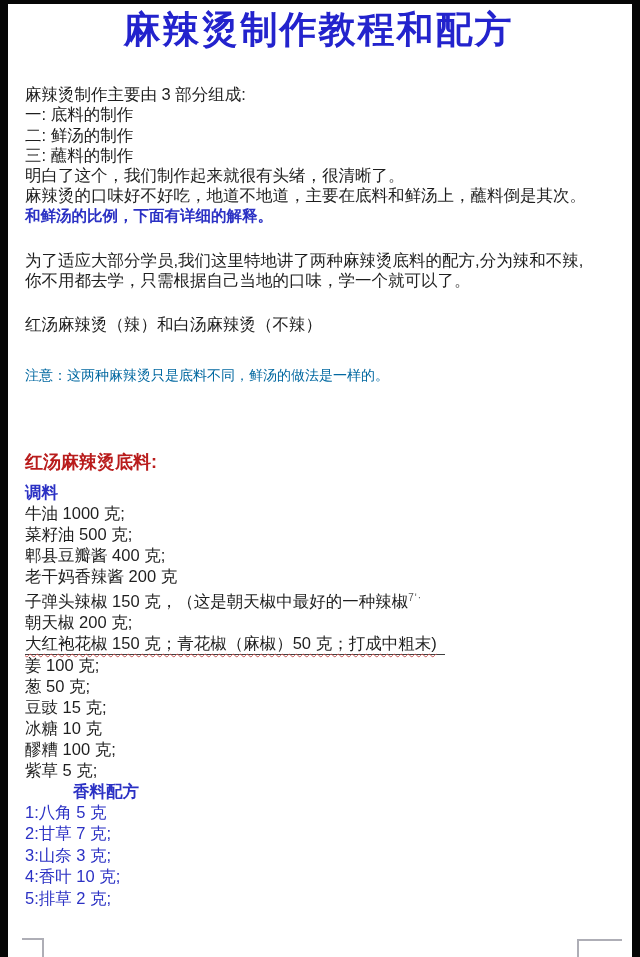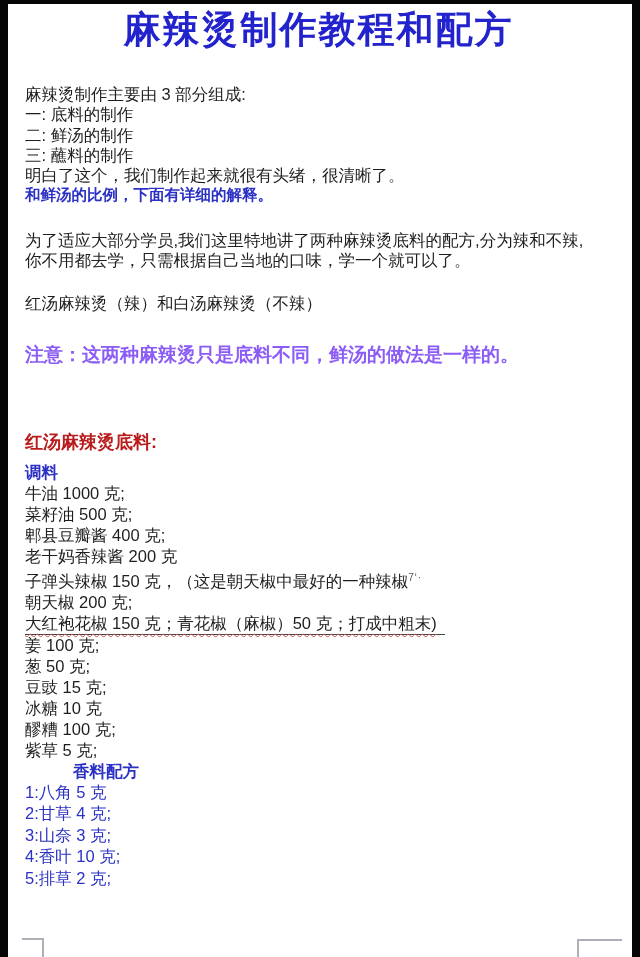--- a/index.html
+++ b/index.html
@@ -36,21 +36,21 @@
 
   .formula .ln { color: #2b31c4; font-size: 15.5px; line-height: 20.3px; font-weight: 600; }
 
   .audience { margin-top: 24px; }
   .audience .ln { line-height: 20.3px; }
 
   .variants { margin-top: 23px; }
   .variants .ln { line-height: 20.3px; }
 
   .notice { margin-top: 28px; }
-  .notice .ln { color: #8b5cf6; font-size: 19px; line-height: 26px; font-weight: bold; }
+  .notice .ln { color: #0369a1; font-size: 14px; line-height: 26px; font-weight: normal; }
 
   .red-heading { margin-top: 62px; }
   .red-heading .ln { color: #b91c1c; font-size: 18px; line-height: 24px; font-weight: 600; }
 
   .seasoning-heading { margin-top: 8px; }
   .seasoning-heading .ln { color: #2b31c4; font-weight: bold; line-height: 21px; }
 
   .seasonings .ln { line-height: 21px; }
 
   .tiny-suffix { font-size: 10px; color: #555; vertical-align: 6px; letter-spacing: 1px; }
@@ -95,20 +95,21 @@
 <div class="page">
 
   <div class="doc-title">麻辣烫制作教程和配方</div>
 
   <div class="intro">
     <div class="ln">麻辣烫制作主要由 3 部分组成:</div>
     <div class="ln">一: 底料的制作</div>
     <div class="ln">二: 鲜汤的制作</div>
     <div class="ln">三: 蘸料的制作</div>
     <div class="ln">明白了这个，我们制作起来就很有头绪，很清晰了。</div>
+    <div class="ln">麻辣烫的口味好不好吃，地道不地道，主要在底料和鲜汤上，蘸料倒是其次。</div>
   </div>
 
   <div class="formula">
     <div class="ln">和鲜汤的比例，下面有详细的解释。</div>
   </div>
 
   <div class="audience">
     <div class="ln">为了适应大部分学员,我们这里特地讲了两种麻辣烫底料的配方,分为辣和不辣,</div>
     <div class="ln">你不用都去学，只需根据自己当地的口味，学一个就可以了。</div>
   </div>
@@ -144,21 +145,21 @@
     <div class="ln">醪糟 100 克;</div>
     <div class="ln">紫草 5 克;</div>
   </div>
 
   <div class="spice-heading">
     <div class="ln">香料配方</div>
   </div>
 
   <div class="spices">
     <div class="ln">1:八角 5 克</div>
-    <div class="ln">2:甘草 4 克;</div>
+    <div class="ln">2:甘草 7 克;</div>
     <div class="ln">3:山奈 3 克;</div>
     <div class="ln">4:香叶 10 克;</div>
     <div class="ln">5:排草 2 克;</div>
   </div>
 
 </div>
 
 <div class="corner-left"></div>
 <div class="corner-right"></div>
 

